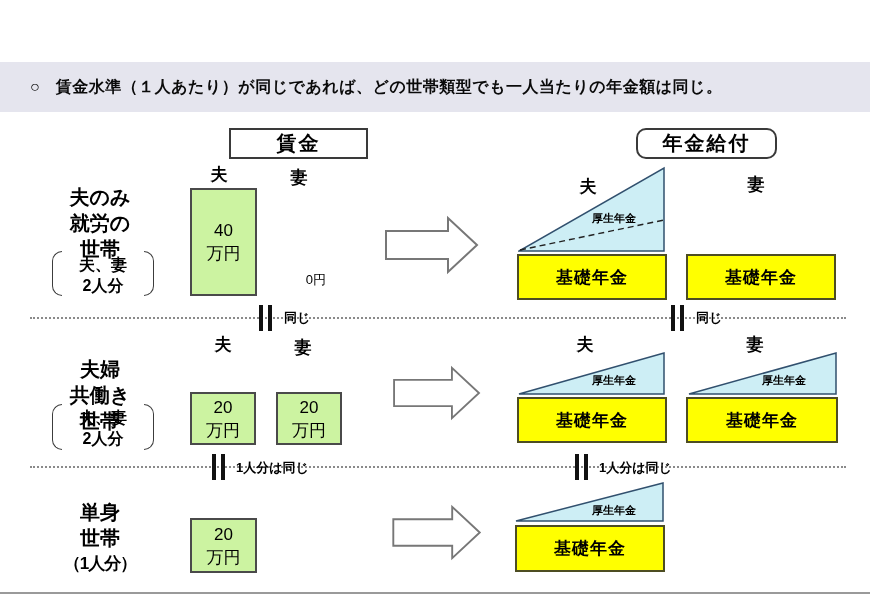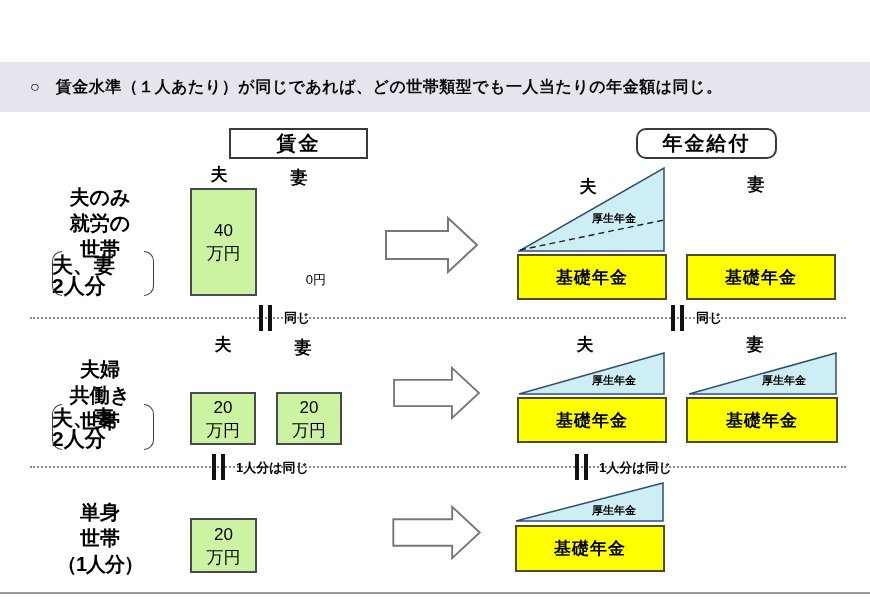--- a/index.html
+++ b/index.html
@@ -40,24 +40,24 @@
   #wage-hdr { left:197px; width:139px; }
   #benefit-hdr { left:604px; width:141px;border-radius:10px; }
   
   .row-label {
     position:absolute; left:35px; width:130px; text-align:center;
     font-size:20px; font-weight:bold; line-height:26px;
   }
   #r1-label { top:184px; }
   #r2-label { top:334px;margin-top:22px; }
   #r3-label { top:499px; }
-  #r3-label .small-line { font-size:20px; letter-spacing:-1px; }
+  #r3-label .small-line { font-size:17px; letter-spacing:-1px; }
   .bracket-group {
     position:absolute; left:52px; width:102px; box-sizing:border-box;
-    font-size:21px; font-weight:bold; line-height:21px;
+    text-align:center; font-size:16px; font-weight:bold; line-height:21px;
     padding-top:3px;
   }
   #r1-bracket { top:251px; height:45px; }
   #r2-bracket { top:404px; height:46px; }
   .bracket-group::before, .bracket-group::after {
     content:""; position:absolute; top:0; bottom:0; width:9px;
     border:1.5px solid #3c3c3c;
   }
   .bracket-group::before { left:0; border-right:none; border-radius:10px 0 0 10px; }
   .bracket-group::after  { right:0; border-left:none; border-radius:0 10px 10px 0; }

